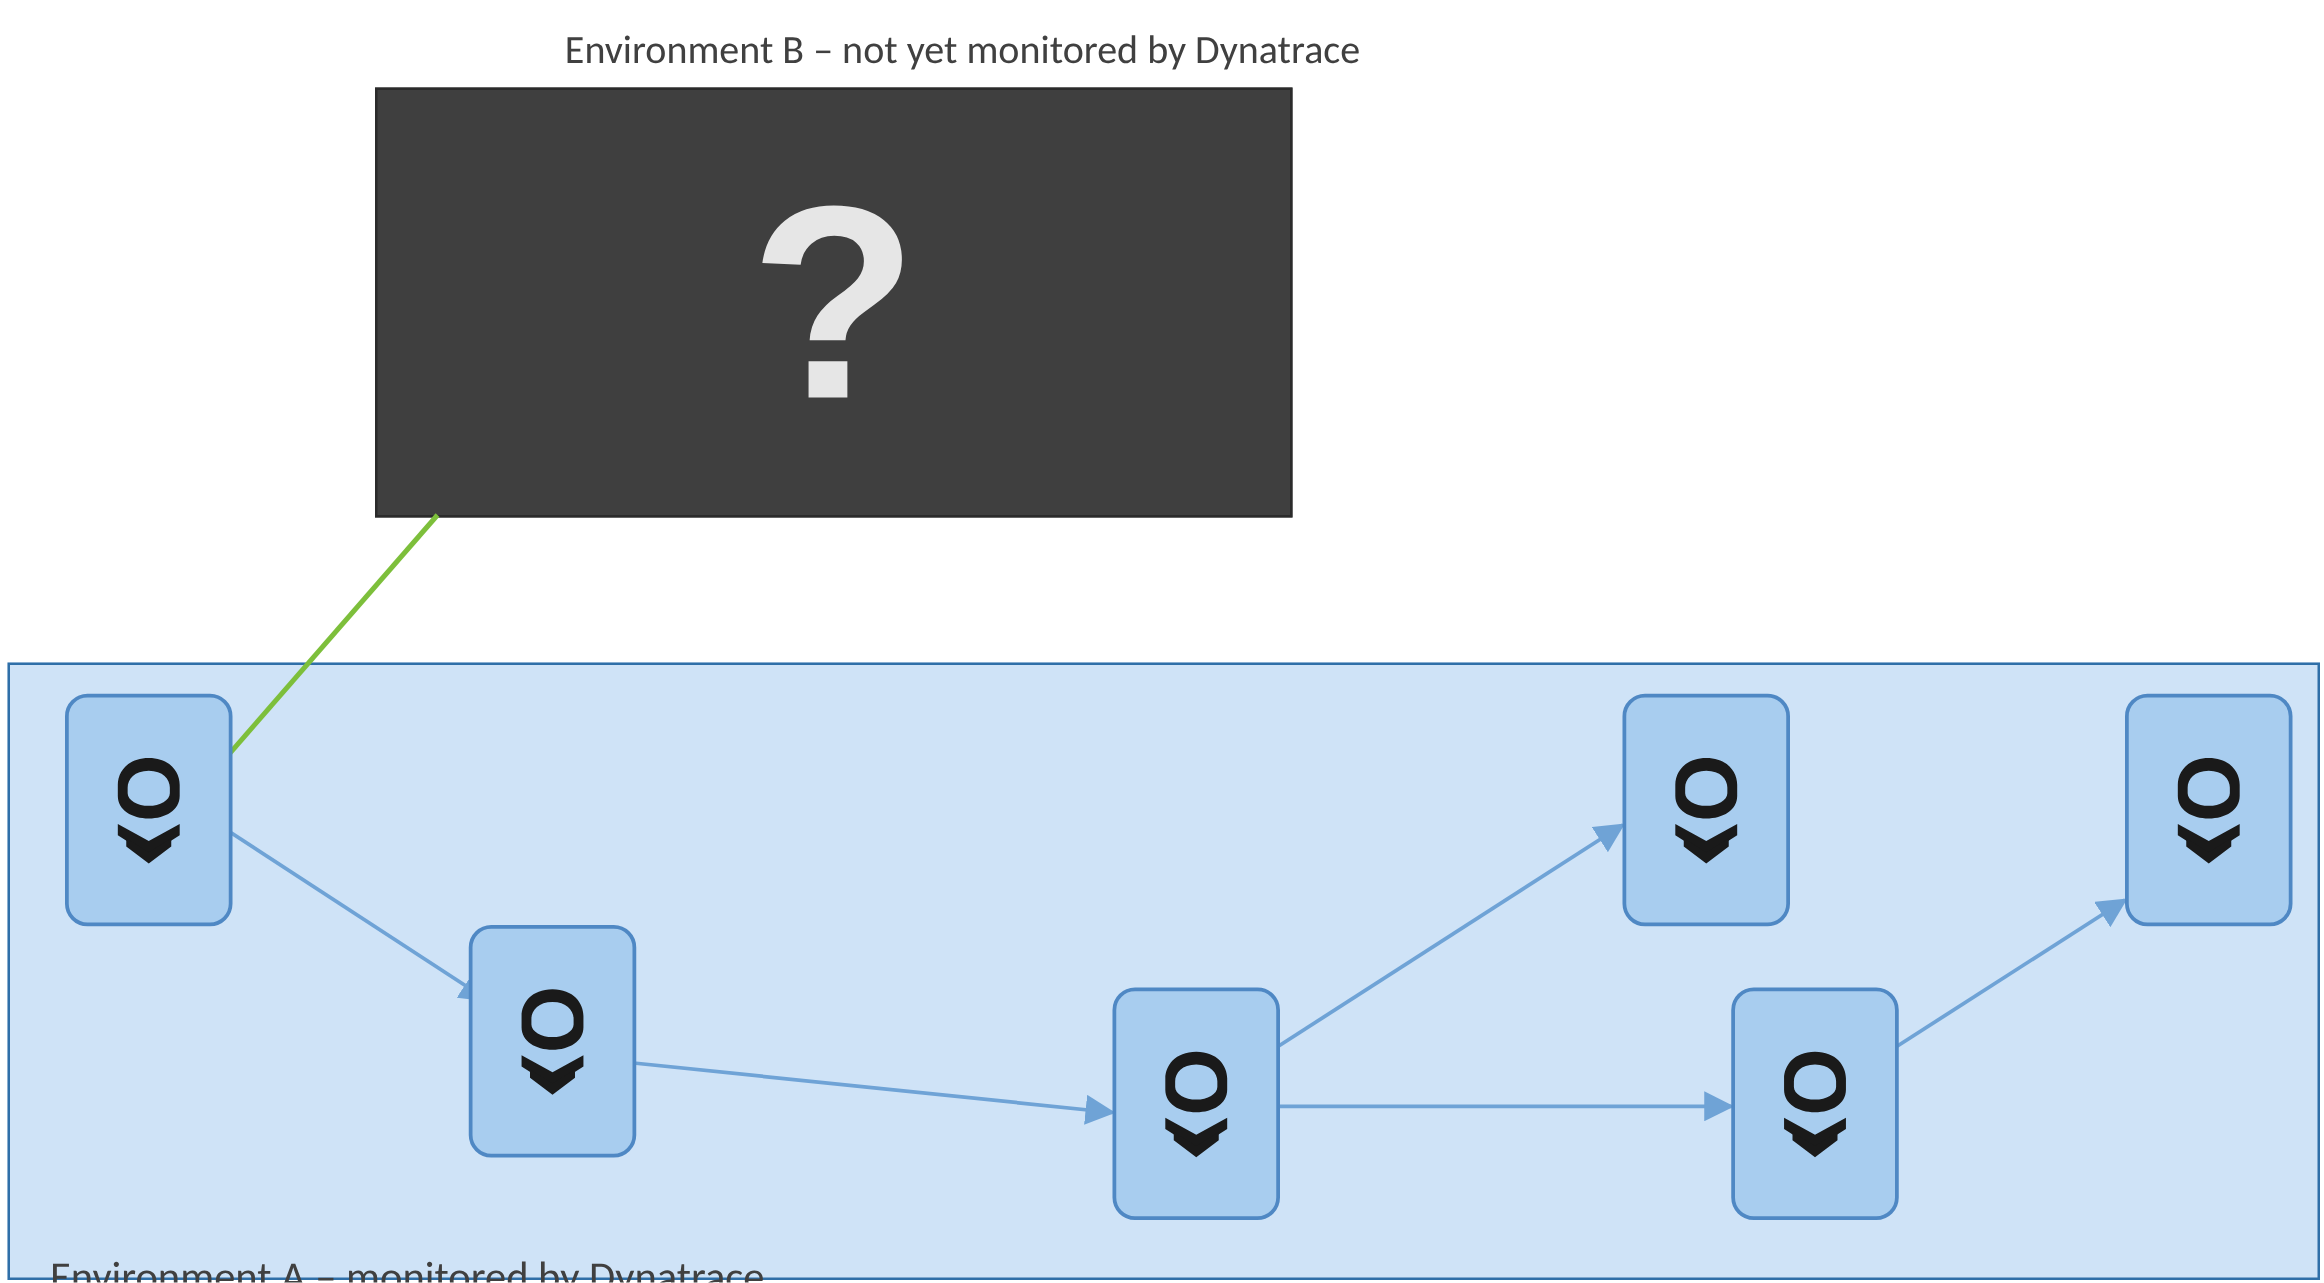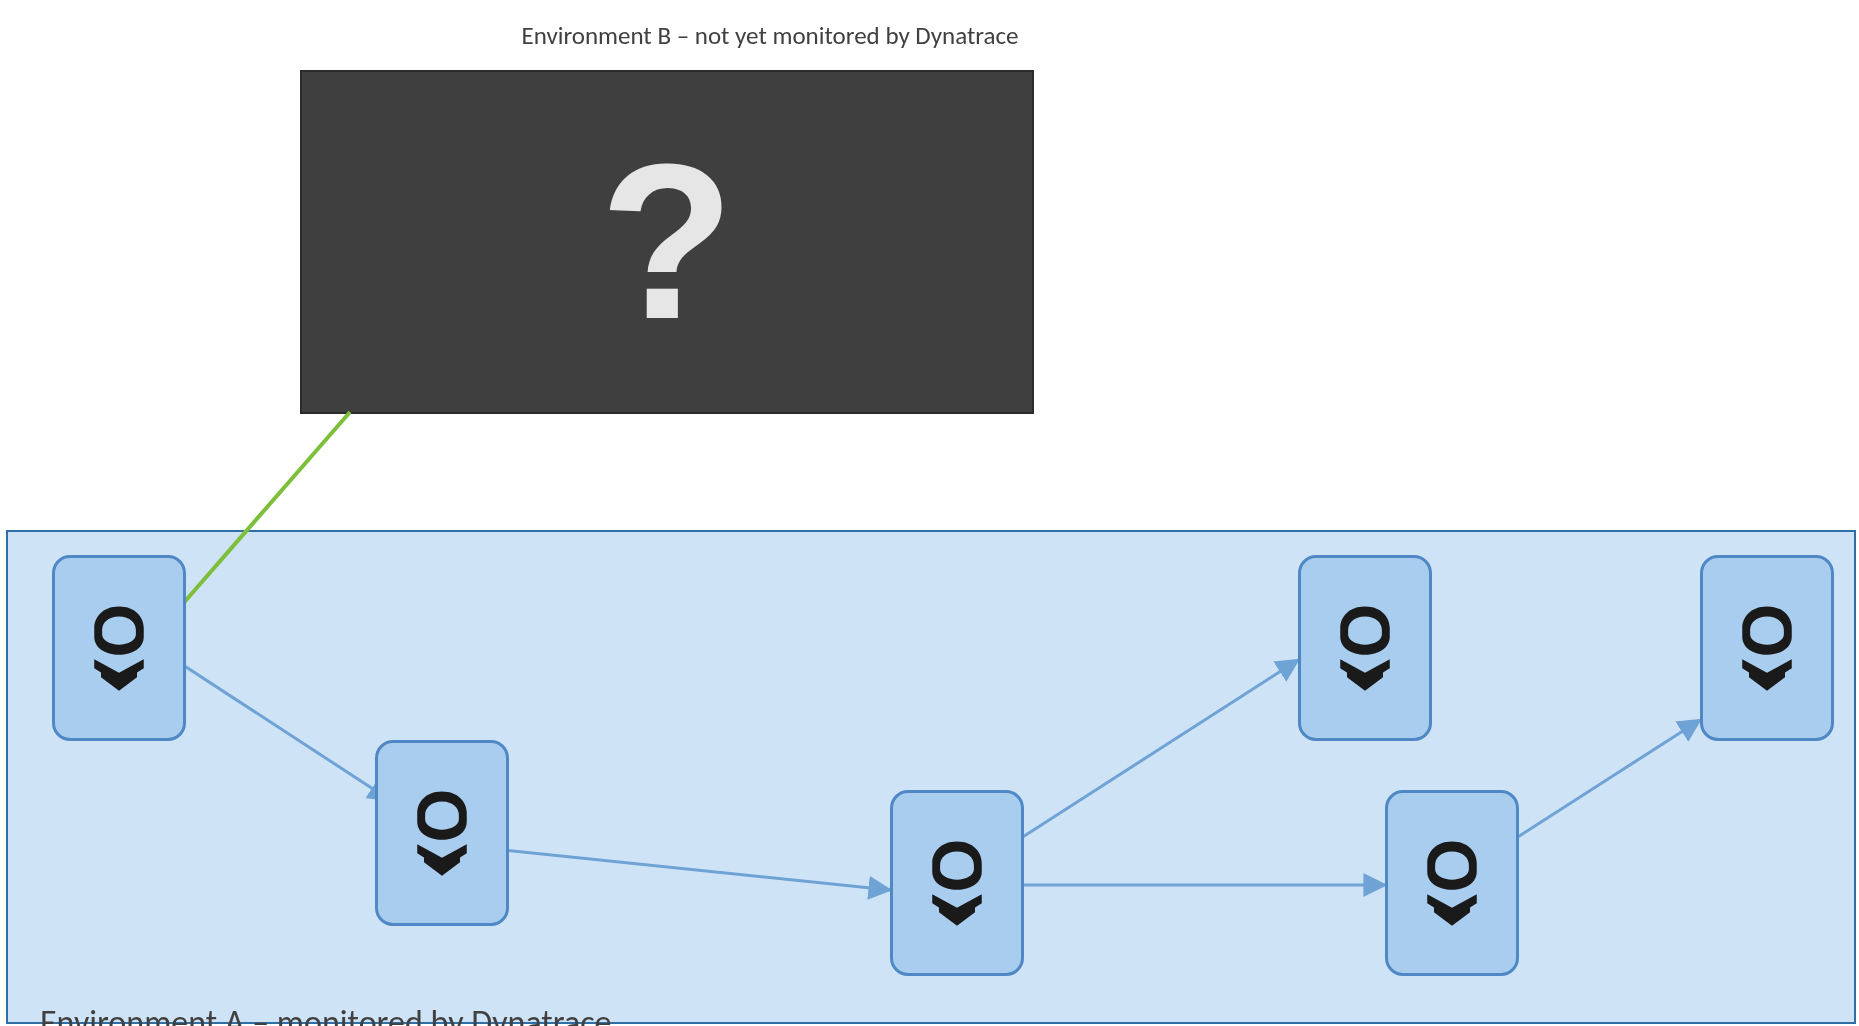--- a/index.html
+++ b/index.html
@@ -12,21 +12,21 @@
     color: #333;
     position: relative;
   }
   .canvas {
     position: relative;
     width: 1859px;
     height: 1026px;
   }
   .title-b {
     position: absolute;
-    font-size: 25px;
+    font-size: 32px;
     color: #404040;
     text-align: center;
   }
   .env-b-box {
     position: absolute;
     background: #3f3f3f;
     border: 2px solid #2b2b2b;
     display: flex;
     align-items: center;
     justify-content: center;

